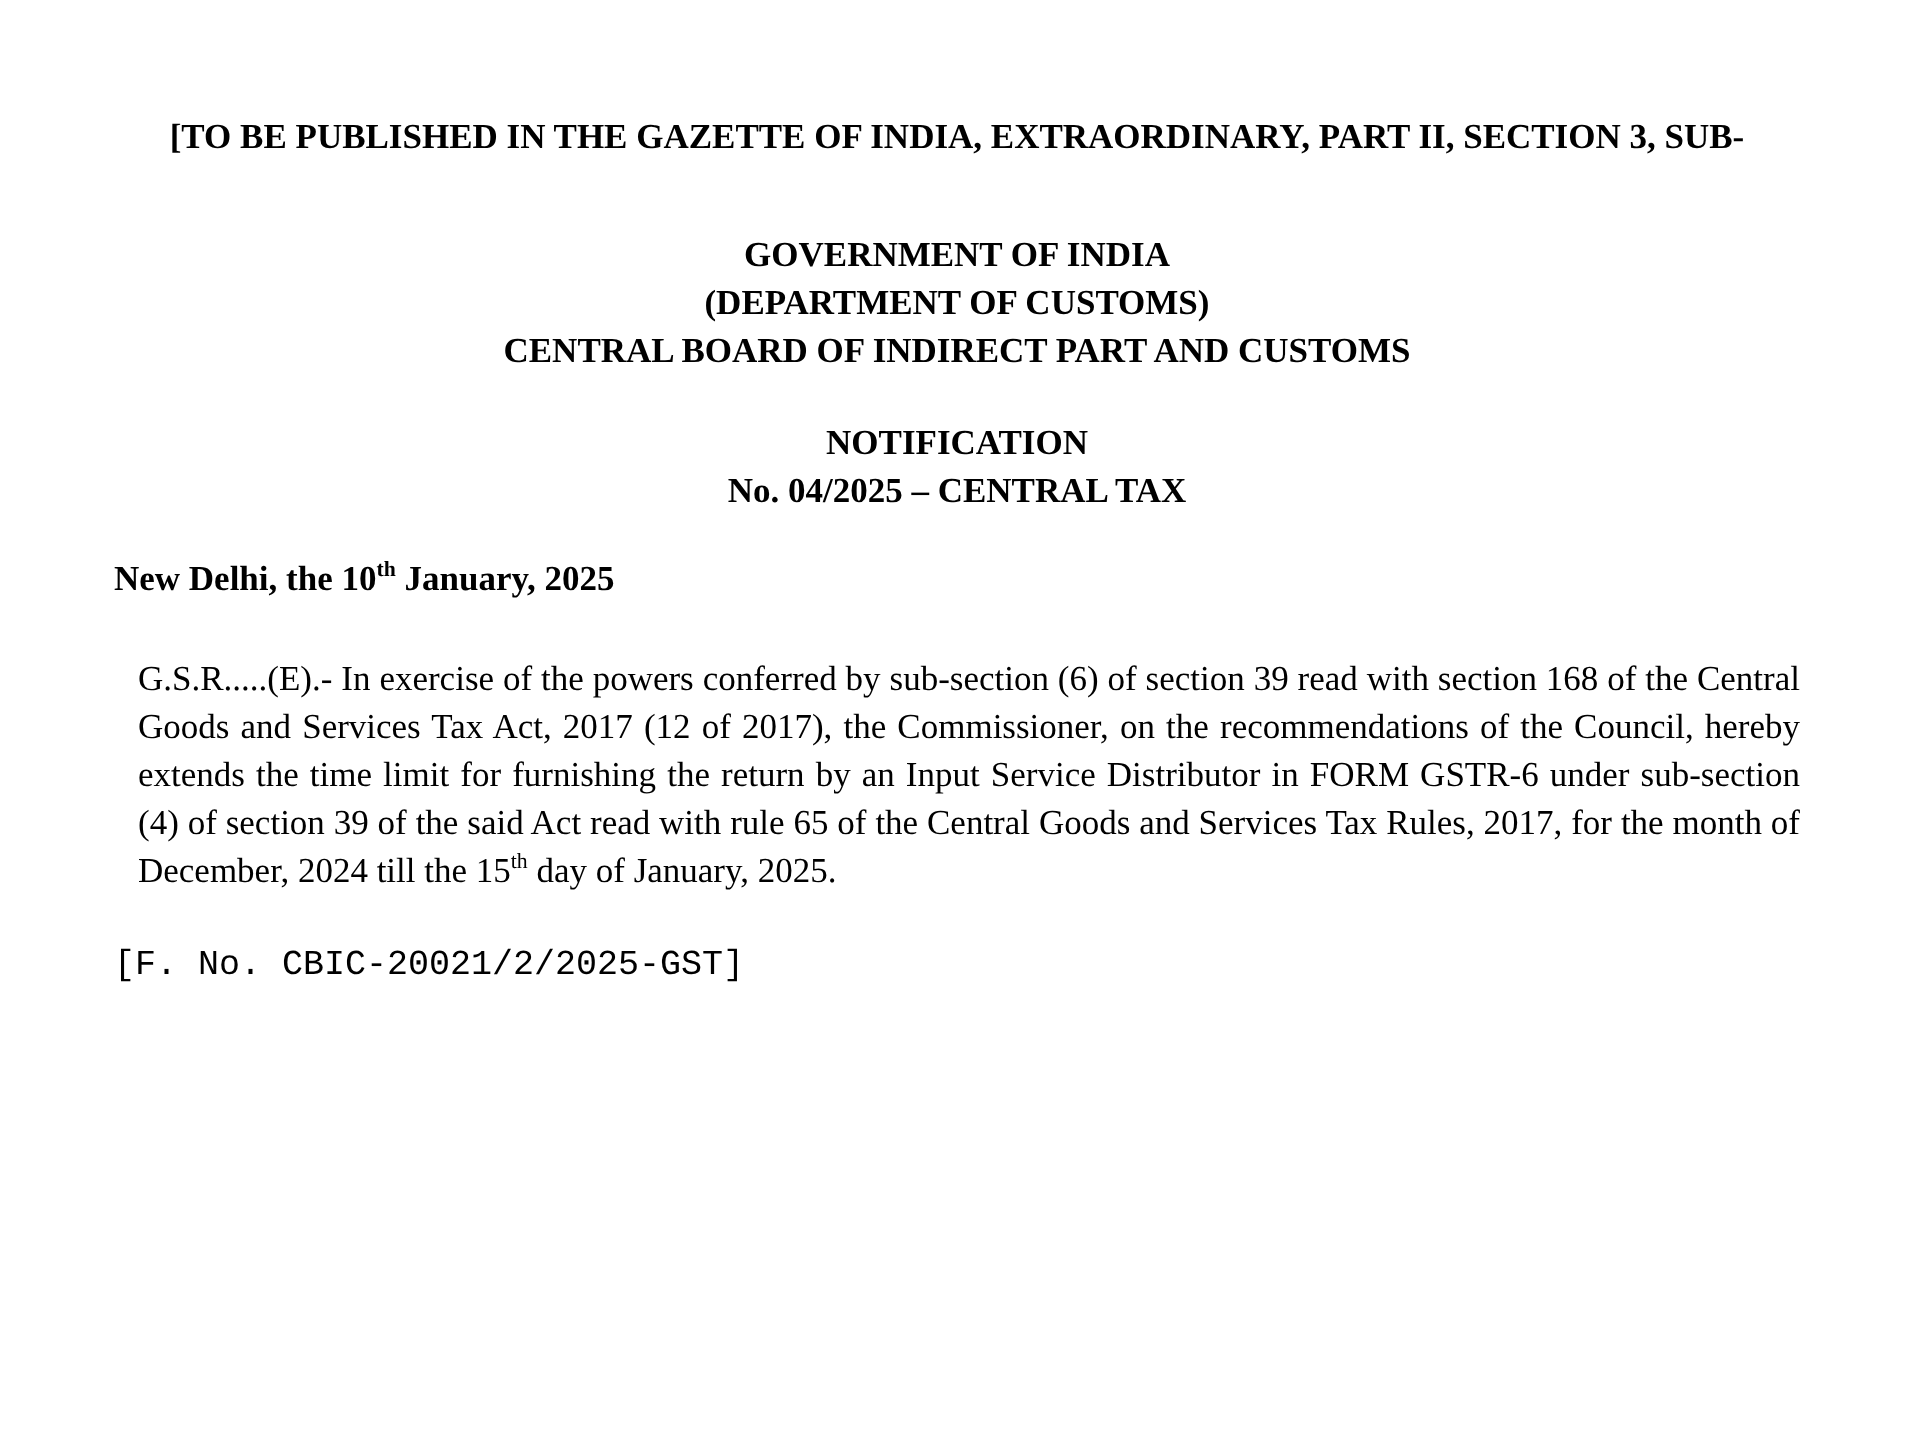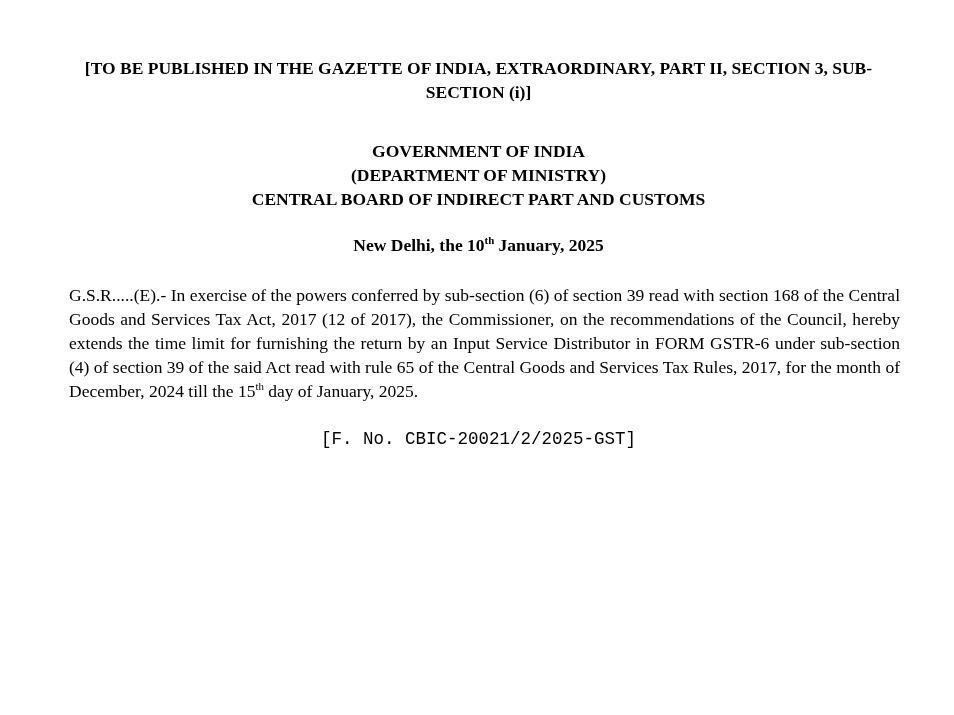--- a/index.html
+++ b/index.html
@@ -14,21 +14,21 @@
       background: #ffffff;
       color: #000000;
       font-family: "Liberation Serif", serif;
       font-size: 17.5px;
       line-height: 24px;
       overflow: hidden;
       box-sizing: border-box;
       padding: 56px 54px 0 57px;
     }
     .center { text-align: center; }
-    .right  { text-align: center; }
+    .right  { text-align: left; }
     .bold   { font-weight: bold; }
     .gazette-block { margin-bottom: 22px; }
     .org-block     { margin-bottom: 22px; margin-top: 35px; }
     .notif-block   { margin-bottom: 20px; }
     .dateline      { margin-bottom: 26px; }
     .body-paragraph {
       text-align: justify;
       text-justify: inter-word;
       margin: 0 0 24px 12px;
     }
@@ -42,29 +42,32 @@
       font-weight: inherit;
     }
   </style>
 </head>
 <body>
 
 <div class="page">
 
   <div class="gazette-block center bold">
     <div>[TO BE PUBLISHED IN THE GAZETTE OF INDIA, EXTRAORDINARY, PART II, SECTION 3, SUB-</div>
-    <div>SECTION (i)]</div>
   </div>
 
   <div class="org-block center bold">
     <div>GOVERNMENT OF INDIA</div>
-    <div>(DEPARTMENT OF MINISTRY)</div>
+    <div>(DEPARTMENT OF CUSTOMS)</div>
     <div>CENTRAL BOARD OF INDIRECT PART AND CUSTOMS</div>
   </div>
 
+  <div class="notif-block center bold">
+    <div>NOTIFICATION</div>
+    <div>No. 04/2025 – CENTRAL TAX</div>
+  </div>
 
   <div class="dateline right bold">
     <span>New Delhi, the 10</span><sup class="ss">th</sup><span> January, 2025</span>
   </div>
 
   <p class="body-paragraph">
     <span>G.S.R.....(E).- In exercise of the powers conferred by sub-section (6) of section 39 read with section 168 of the Central Goods and Services Tax Act, 2017 (12 of 2017), the Commissioner, on the recommendations of the  Council, hereby extends the time limit for furnishing the return by an Input Service Distributor in FORM GSTR-6 under sub-section (4) of section 39 of the said Act read with rule 65 of the Central Goods and Services Tax Rules, 2017, for the month of December, 2024 till the 15</span><sup class="ss">th</sup><span> day of January, 2025.</span>
   </p>
 
   <div class="file-number right">

